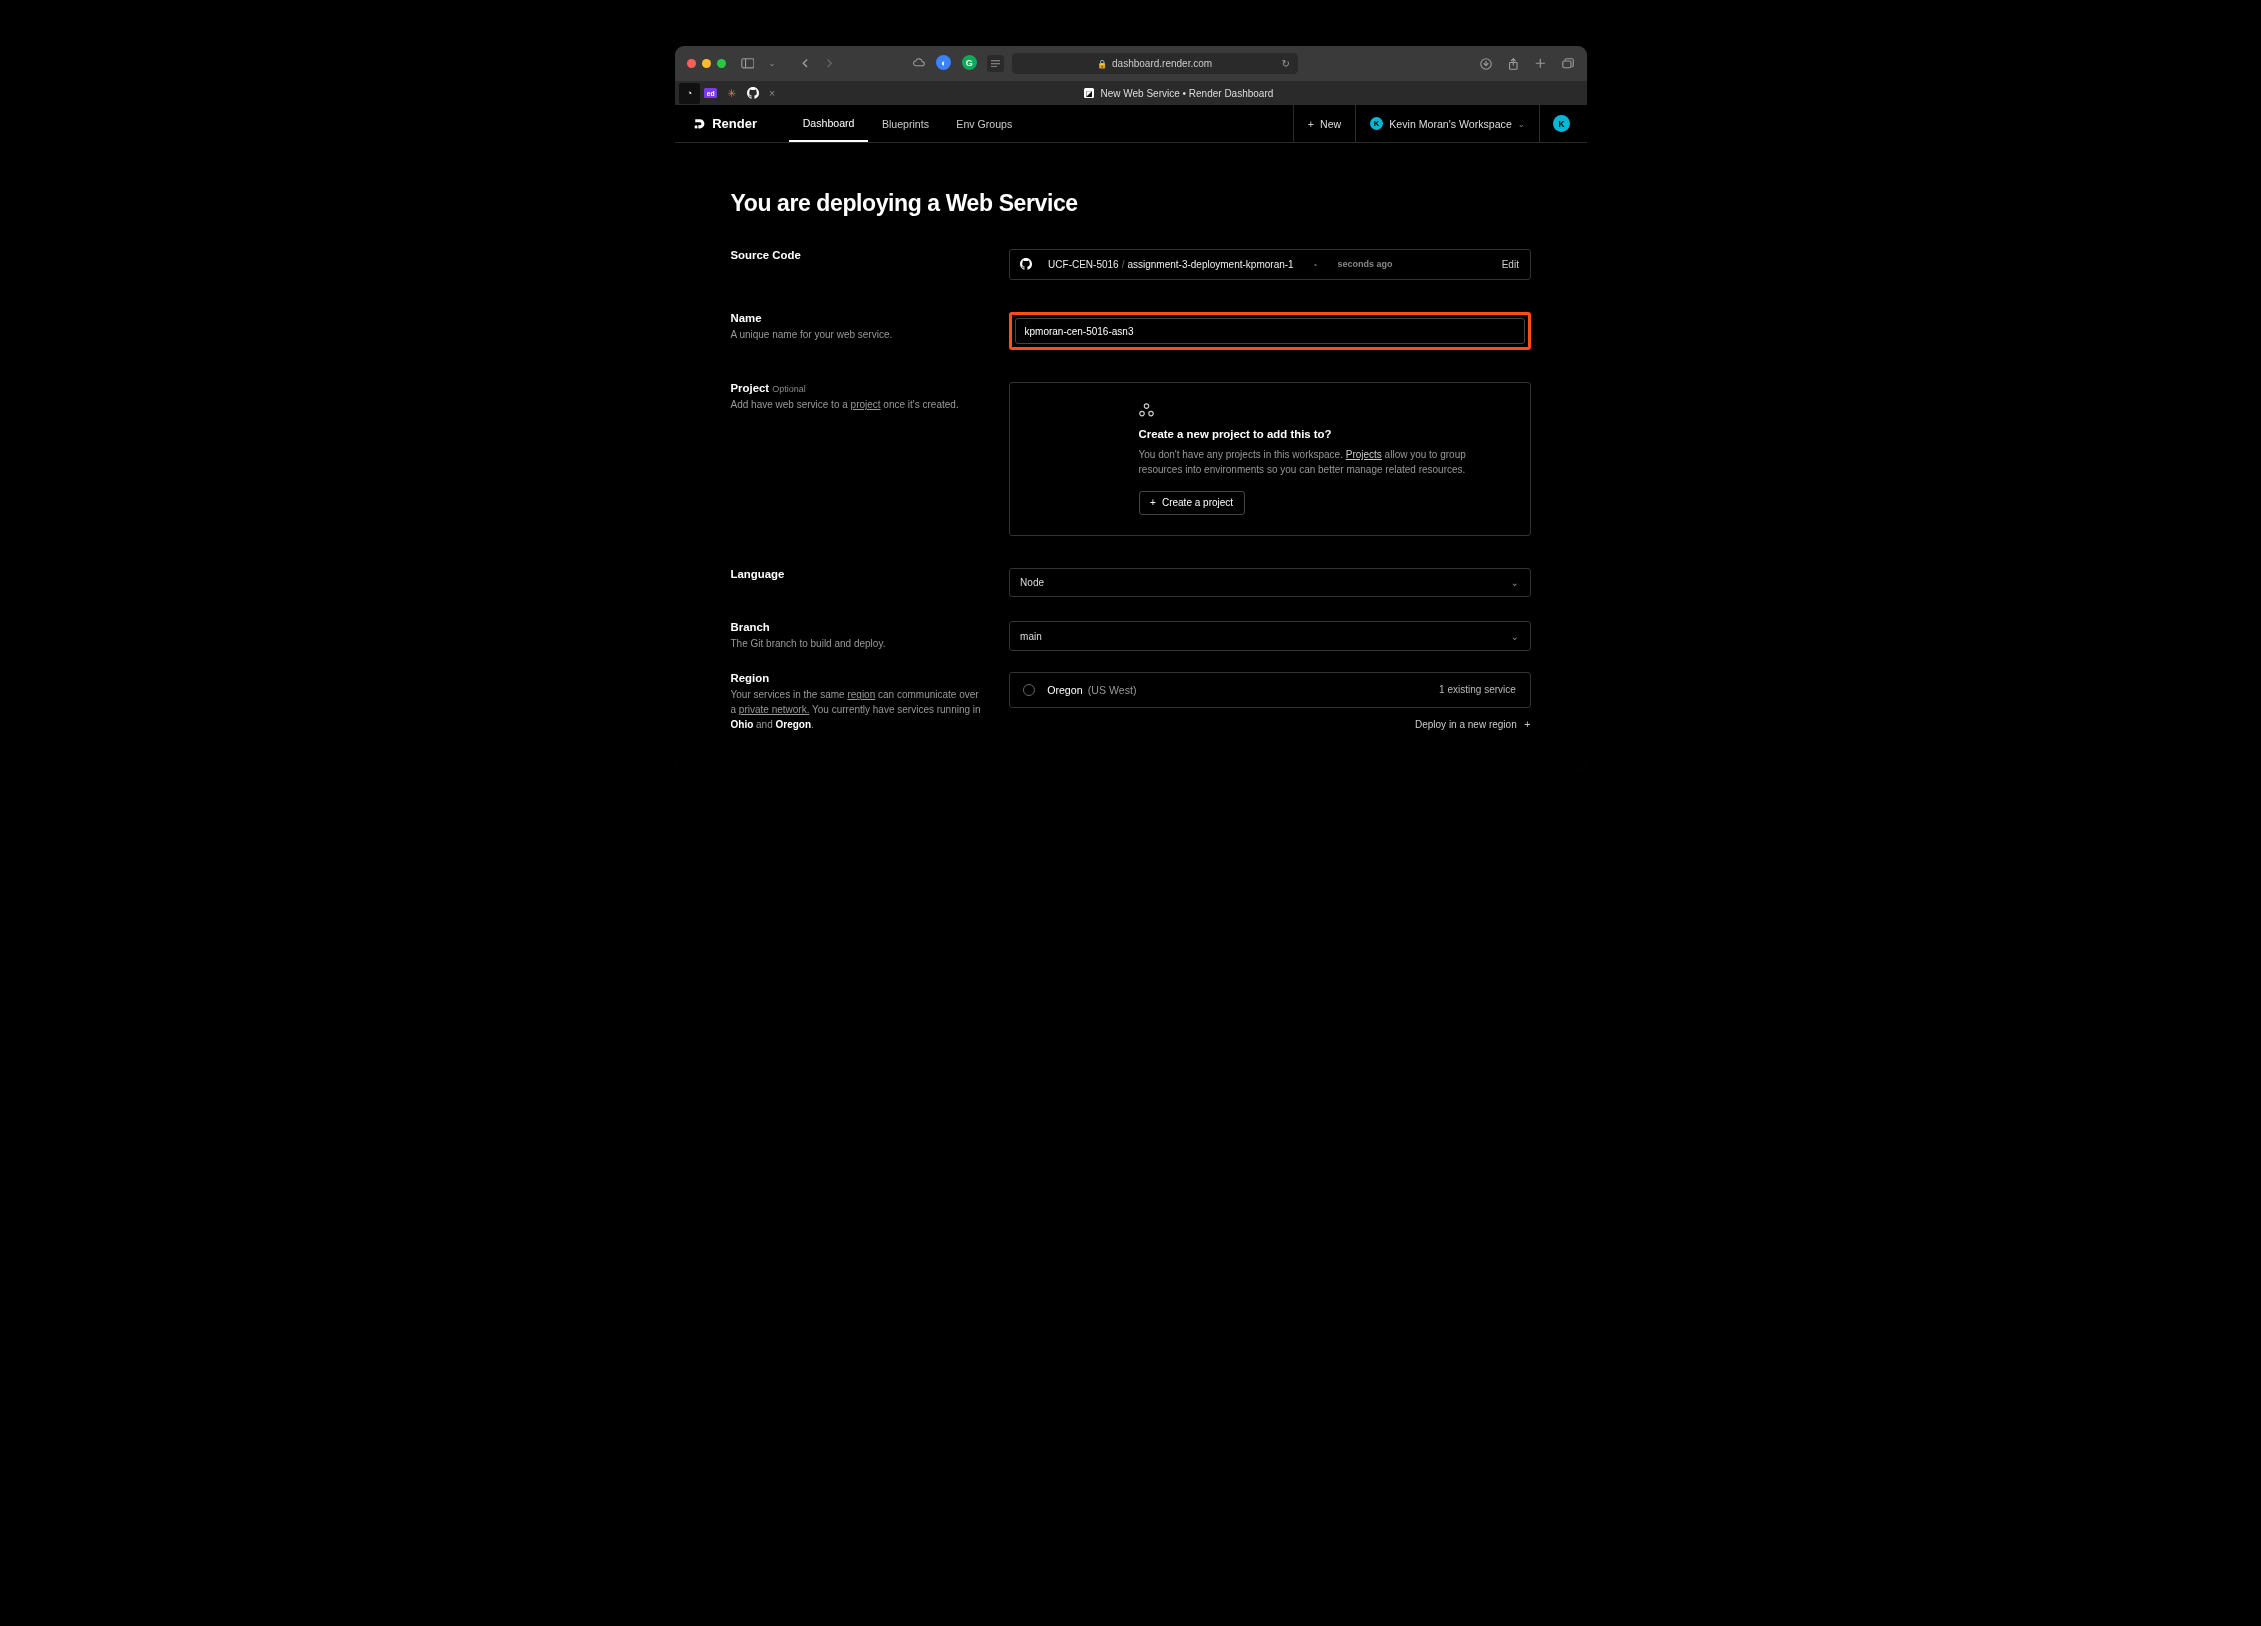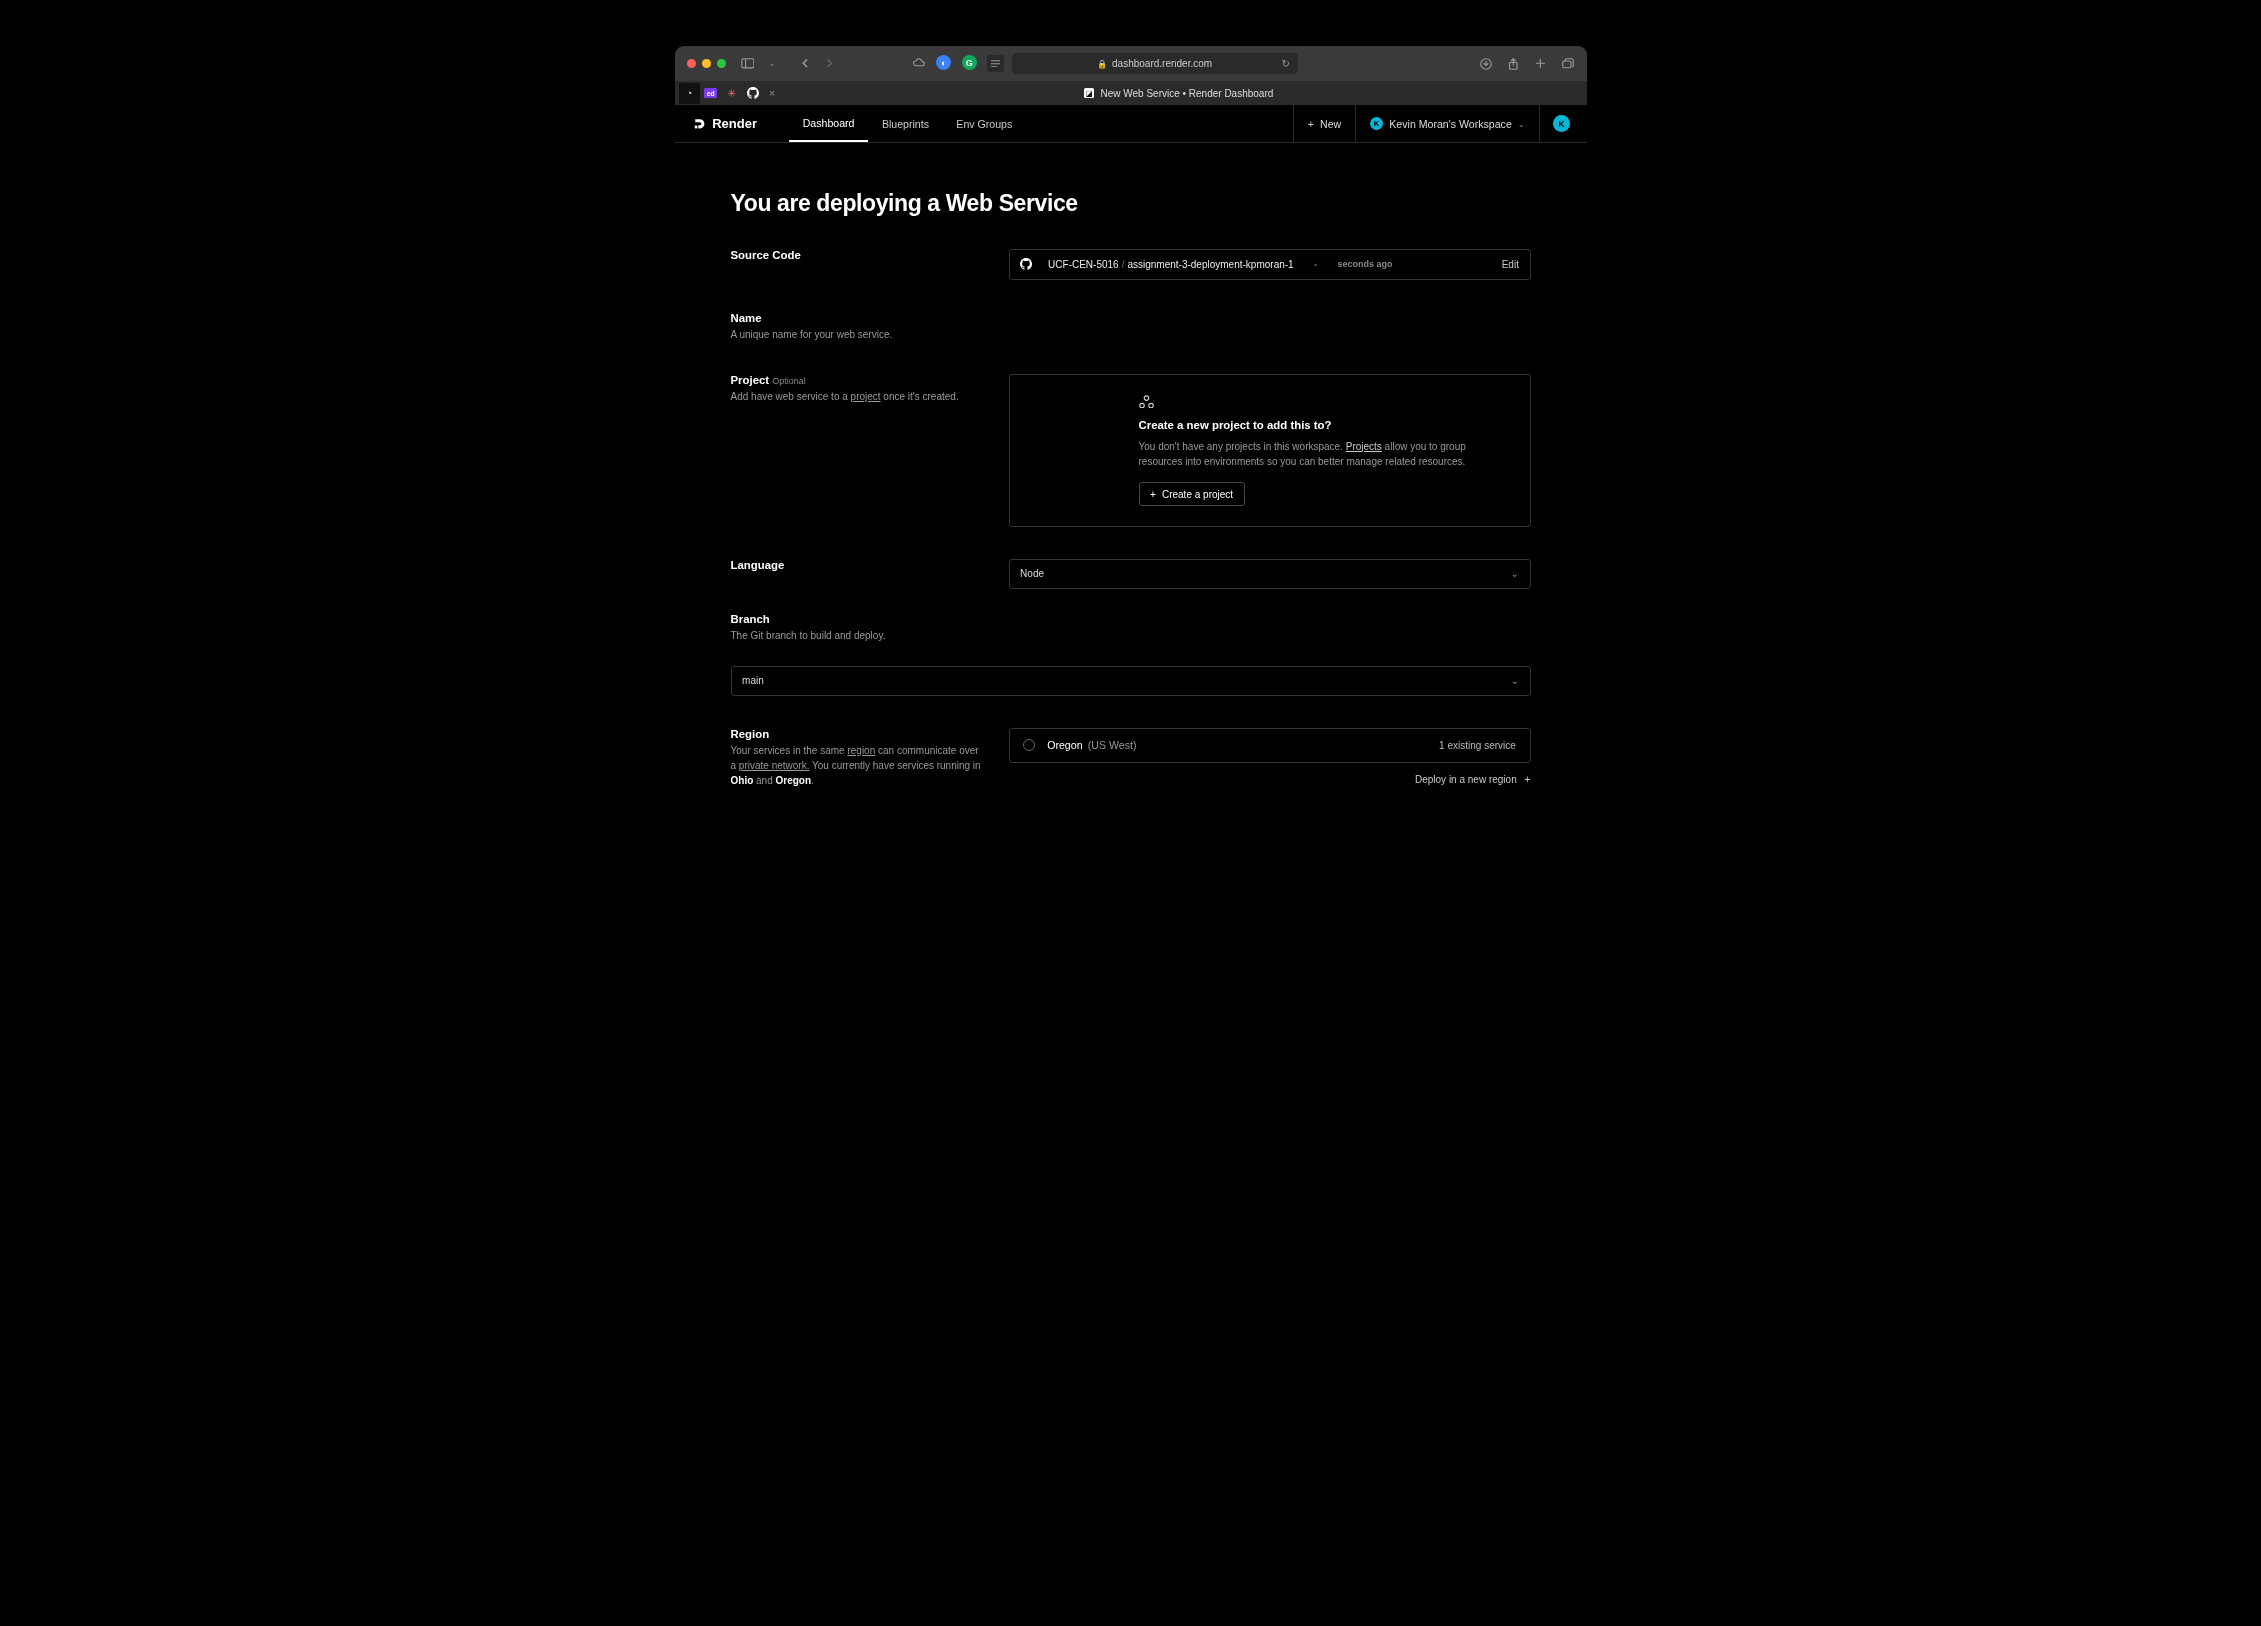--- a/index.html
+++ b/index.html
@@ -424,20 +424,25 @@
             <span class="source-spacer"></span>
             <span class="edit-link">Edit</span>
           </div>
         </div>
       </div>
 
       <div class="form-row">
         <div class="form-label-col">
           <div class="form-label">Name</div>
           <div class="form-sublabel">A unique name for your web service.</div>
+        </div>
+        <div class="form-field-col">
+          <div class="input-highlight-red">
+            <input class="text-input" value="kpmoran-cen-5016-asn3" style="">
+          </div>
         </div>
       </div>
 
       <div class="form-row">
         <div class="form-label-col">
           <div class="form-label">
             <span>Project</span><span class="optional-tag">Optional</span>
           </div>
           <div class="form-sublabel">
             <span>Add have web service to a </span><span class="link">project</span><span> once it's created.</span>
@@ -469,21 +474,21 @@
           <div class="form-label">Language</div>
         </div>
         <div class="form-field-col">
           <div class="select-box">
             <span>Node</span>
             <span class="chev">⌄</span>
           </div>
         </div>
       </div>
 
-      <div class="form-row" style="margin-bottom:32px;flex-direction:column;">
+      <div class="form-row" style="margin-bottom:21px;">
         <div class="form-label-col">
           <div class="form-label">Branch</div>
           <div class="form-sublabel">The Git branch to build and deploy.</div>
         </div>
         <div class="form-field-col">
           <div class="select-box">
             <span>main</span>
             <span class="chev">⌄</span>
           </div>
         </div>

